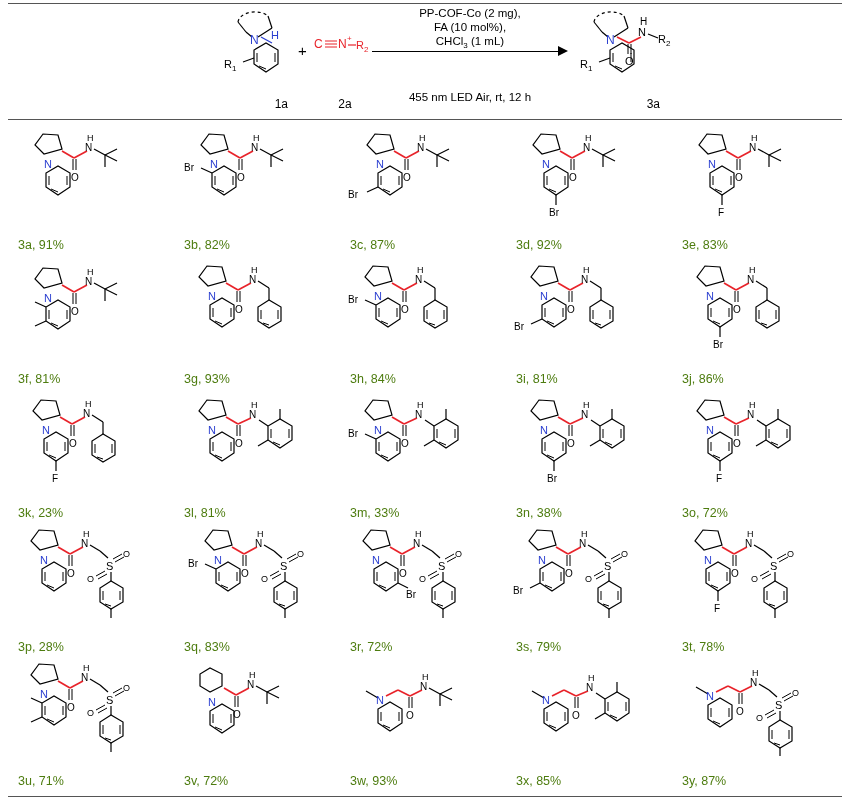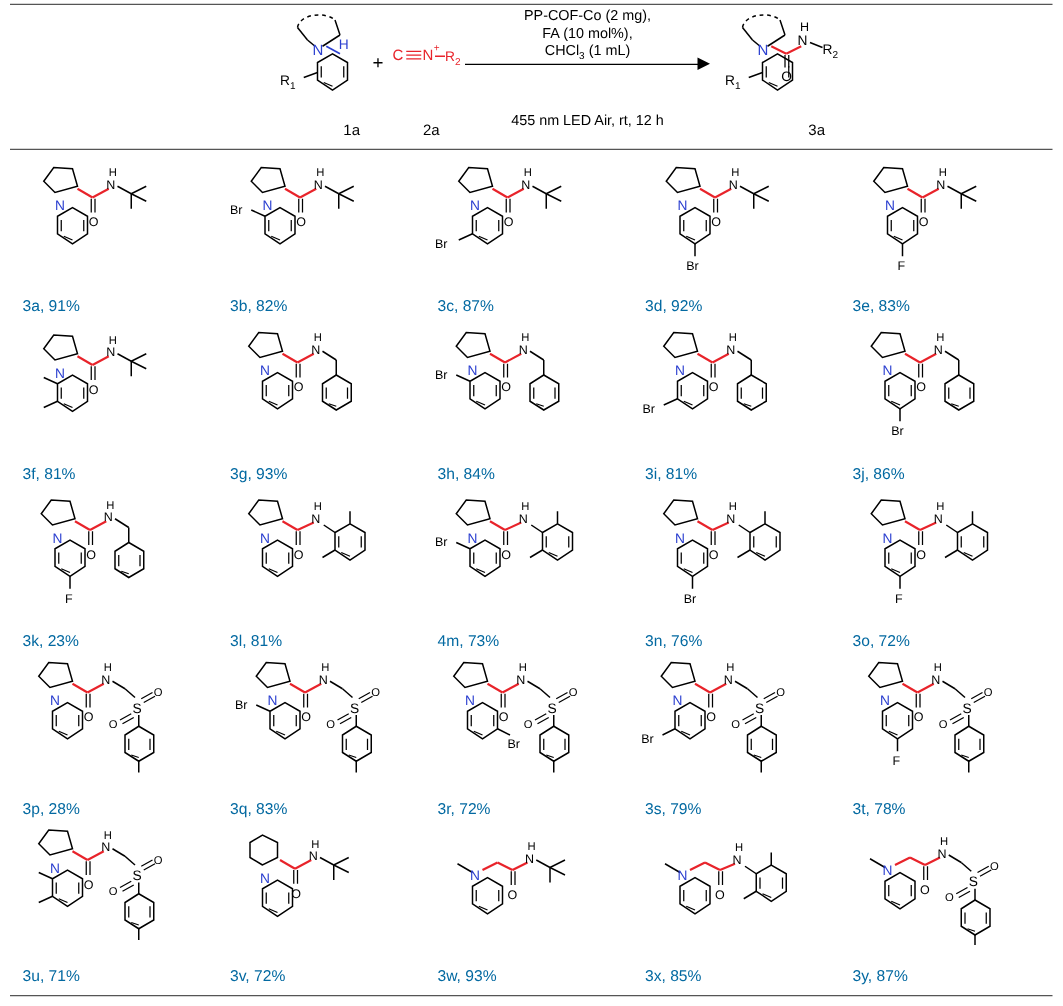--- a/index.html
+++ b/index.html
@@ -116,21 +116,21 @@
     top: 2px;
     left: 0;
     width: 166px;
     height: 100px;
   }
   .caption {
     position: absolute;
     bottom: 6px;
     left: 8px;
     font-size: 12.5px;
-    color: #0369a1;
+    color: #4d7c0f;
     white-space: nowrap;
   }
 
   svg { display: block; }
   svg text { font-family: "Liberation Sans", sans-serif; }
 </style>
 </head>
 <body>
 
 <div class="sheet">
@@ -554,21 +554,21 @@
         <path d="M113 35 L113 44" stroke="#000" stroke-width="1" fill="none"></path>
         <path d="M104 25 L104 15" stroke="#000" stroke-width="1.2" fill="none"></path>
         <path d="M92 46 L82 52" stroke="#000" stroke-width="1.2" fill="none"></path>
         <path d="M34 45 L34 59 L46 67 L58 59 L58 45 L46 38 Z" stroke="#000" stroke-width="1.2" fill="none"></path>
         <path d="M37 48 L37 57" stroke="#000" stroke-width="1" fill="none"></path>
         <path d="M39 61 L46 64" stroke="#000" stroke-width="1" fill="none"></path>
         <path d="M55 48 L55 57" stroke="#000" stroke-width="1" fill="none"></path>
         <path d="M34 45 L23 40" stroke="#000" stroke-width="1.2" fill="none"></path>
         <text x="6" y="43" font-size="10" fill="#000">Br</text>
       </svg>
-      <div class="caption">4m, 73%</div>
+      <div class="caption">3m, 33%</div>
     </div>
 
     <div class="cell">
       <svg class="struct" viewBox="0 0 166 100">
         <path d="M32 26 L23 17 L31 6 L46 7 L50 21 Z" stroke="#000" stroke-width="1.2" fill="none"></path>
         <text x="32" y="40" font-size="11" fill="#2b3fd0">N</text>
         <path d="M50 23 L62 30" stroke="#e8232a" stroke-width="1.7" fill="none"></path>
         <path d="M62 30 L75 24" stroke="#e8232a" stroke-width="1.7" fill="none"></path>
         <path d="M61 31 L61 42" stroke="#000" stroke-width="1" fill="none"></path>
         <path d="M64 31 L64 42" stroke="#000" stroke-width="1" fill="none"></path>
@@ -582,21 +582,21 @@
         <path d="M113 35 L113 44" stroke="#000" stroke-width="1" fill="none"></path>
         <path d="M104 25 L104 15" stroke="#000" stroke-width="1.2" fill="none"></path>
         <path d="M92 46 L82 52" stroke="#000" stroke-width="1.2" fill="none"></path>
         <path d="M34 45 L34 59 L46 67 L58 59 L58 45 L46 38 Z" stroke="#000" stroke-width="1.2" fill="none"></path>
         <path d="M37 48 L37 57" stroke="#000" stroke-width="1" fill="none"></path>
         <path d="M39 61 L46 64" stroke="#000" stroke-width="1" fill="none"></path>
         <path d="M55 48 L55 57" stroke="#000" stroke-width="1" fill="none"></path>
         <path d="M46 67 L46 77" stroke="#000" stroke-width="1.2" fill="none"></path>
         <text x="39" y="88" font-size="10" fill="#000">Br</text>
       </svg>
-      <div class="caption">3n, 76%</div>
+      <div class="caption">3n, 38%</div>
     </div>
 
     <div class="cell">
       <svg class="struct" viewBox="0 0 166 100">
         <path d="M32 26 L23 17 L31 6 L46 7 L50 21 Z" stroke="#000" stroke-width="1.2" fill="none"></path>
         <text x="32" y="40" font-size="11" fill="#2b3fd0">N</text>
         <path d="M50 23 L62 30" stroke="#e8232a" stroke-width="1.7" fill="none"></path>
         <path d="M62 30 L75 24" stroke="#e8232a" stroke-width="1.7" fill="none"></path>
         <path d="M61 31 L61 42" stroke="#000" stroke-width="1" fill="none"></path>
         <path d="M64 31 L64 42" stroke="#000" stroke-width="1" fill="none"></path>

